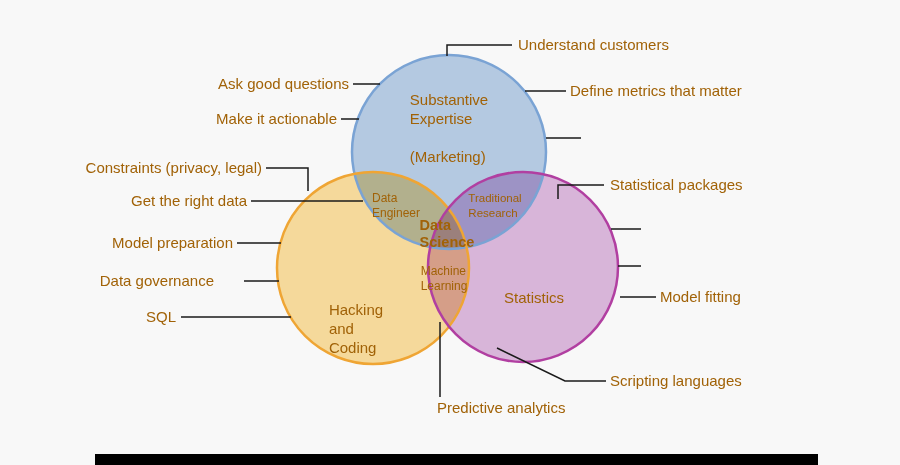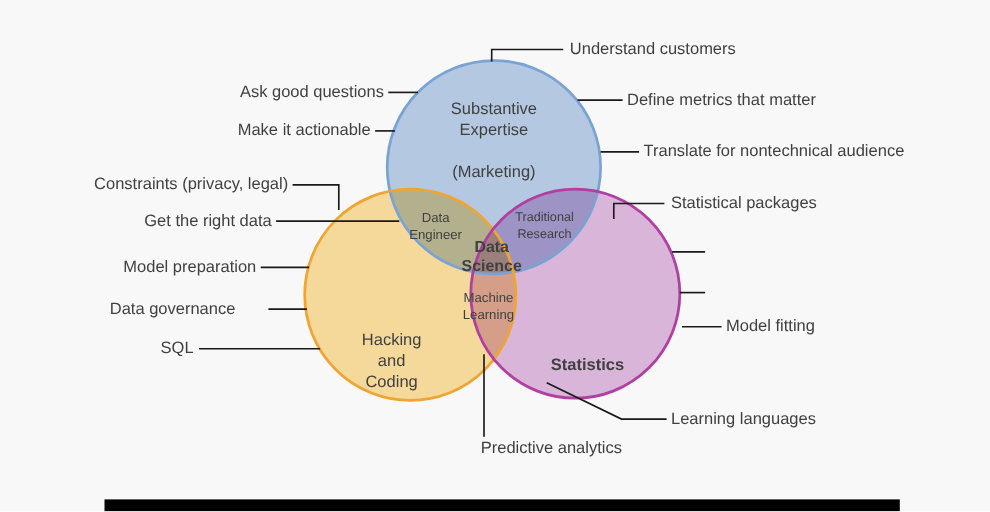--- a/index.html
+++ b/index.html
@@ -9,28 +9,28 @@
     width: 900px;
     height: 465px;
     background: #f8f8f8;
     overflow: hidden;
   }
   #venn-svg { position: absolute; left: 0; top: 0; }
   .connector { fill: none; stroke: #1a1a1a; stroke-width: 1.5; }
   .circle-stroke { fill: none; stroke-width: 2.5; }
   .label, .callout {
     position: absolute;
-    color: #404040;
+    color: #a16207;
     font-size: 15px;
     line-height: 18px;
     white-space: pre-line;
   }
   .label {
     transform: translateX(-50%);
-    text-align: center;
+    text-align: left;
     line-height: 19px;
   }
   .label.small {
     font-size: 12px;
     line-height: 15px;
   }
   .label.tiny {
     font-size: 11.5px;
     line-height: 15px;
   }
@@ -88,40 +88,39 @@
     </g>
   </svg>
 
   <div class="label" style="left:449px; top:90px;">Substantive
 Expertise
 
 (Marketing)</div>
   <div class="label" style="left:356px; top:300px;">Hacking
 and
 Coding</div>
-  <div class="label" style="left:534px; top:322px;font-weight:bold;">Statistics</div>
+  <div class="label" style="left:534px; top:288px;">Statistics</div>
 
   <div class="label small" style="left:396px; top:191px;">Data
 Engineer</div>
   <div class="label tiny" style="left:495px; top:191px;">Traditional
 Research</div>
   <div class="label small" style="left:444px; top:264px;">Machine
 Learning</div>
   <div class="label ds" style="left:447px; top:217px;">Data
 Science</div>
 
   <div class="callout" style="left:518px; top:36px;">Understand customers</div>
   <div class="callout" style="right:551px; top:75px;">Ask good questions</div>
   <div class="callout" style="right:563px; top:110px;">Make it actionable</div>
   <div class="callout" style="left:570px; top:82px;">Define metrics that matter</div>
-  <div class="callout" style="left:585px; top:129px;">Translate for nontechnical audience</div>
   <div class="callout" style="right:638px; top:159px;">Constraints (privacy, legal)</div>
   <div class="callout" style="right:653px; top:192px;margin-left:12px;">Get the right data</div>
   <div class="callout" style="right:667px; top:234px;">Model preparation</div>
   <div class="callout" style="right:686px; top:272px;text-align:center;">Data governance</div>
   <div class="callout" style="right:724px; top:308px;">SQL</div>
   <div class="callout" style="left:610px; top:176px;">Statistical packages</div>
   <div class="callout" style="left:660px; top:288px;">Model fitting</div>
-  <div class="callout" style="left:610px; top:372px;">Learning languages</div>
+  <div class="callout" style="left:610px; top:372px;">Scripting languages</div>
   <div class="callout" style="left:437px; top:399px;">Predictive analytics</div>
 
   <div id="bottom-bar"></div>
 </div>
 
 </body></html>

